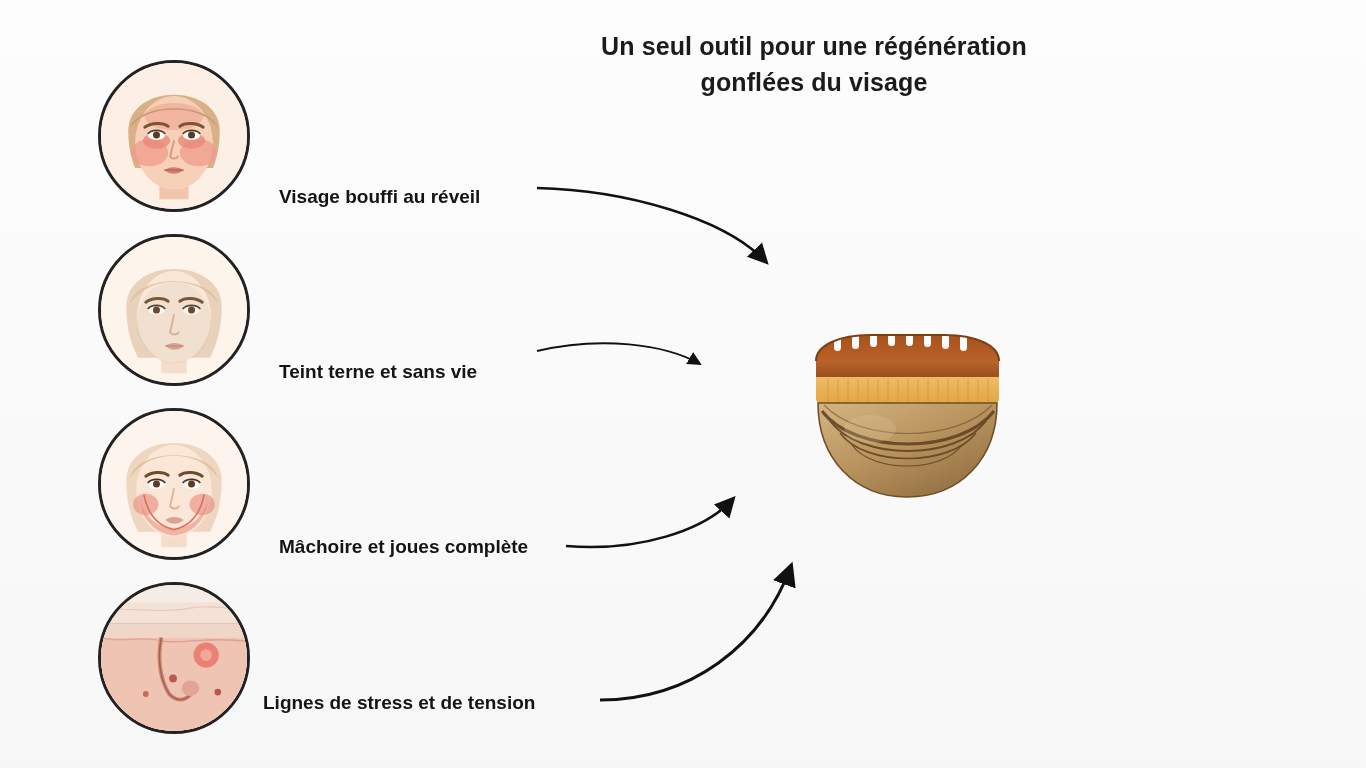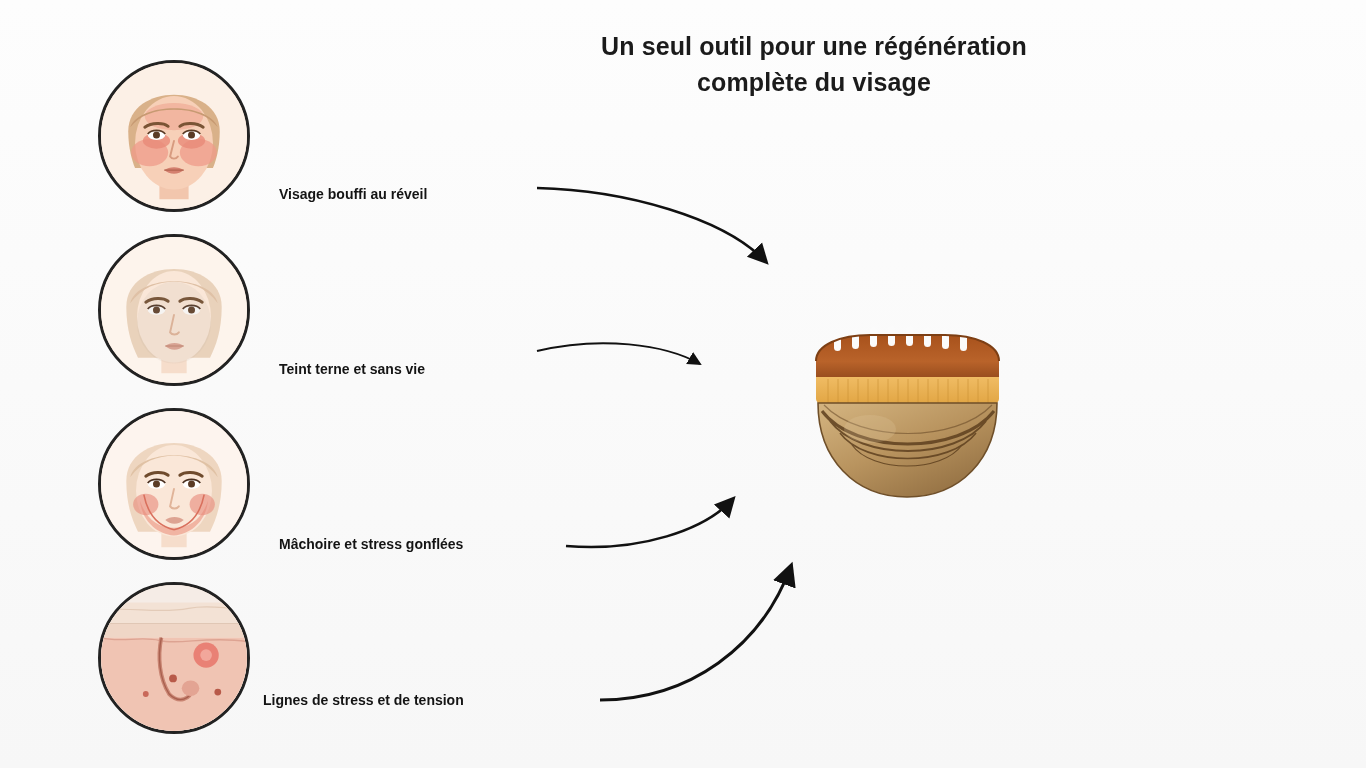--- a/index.html
+++ b/index.html
@@ -46,21 +46,21 @@
     border: 3px solid #222;
     overflow: hidden;
     background: #f6e3d6;
     box-sizing: border-box;
   }
   .circle svg { display: block; width: 100%; height: 100%; }
 
   
   .label {
     position: absolute;
-    font-size: 14px;
+    font-size: 19px;
     font-weight: bold;
     color: #141414;
     white-space: nowrap;
   }
 
   
   .arrows {
     position: absolute;
     left: 0; top: 0;
     width: 1366px; height: 768px;
@@ -77,21 +77,21 @@
   }
   .product svg { display:block; width:100%; height:100%; }
 </style>
 </head>
 <body>
 
 <div class="canvas">
 
   <div class="title">
     <span>Un seul outil pour une régénération</span>
-    <span class="line2">complète du visage</span>
+    <span class="line2">gonflées du visage</span>
   </div>
 
   <div class="circle" style="left:98px; top:60px;">
     <svg viewBox="0 0 150 150">
       <rect x="0" y="0" width="150" height="150" fill="#fcf0e6"></rect>
 
       <path d="M28 70 C28 20 122 20 122 70 C122 88 118 100 115 108 L35 108 C32 100 28 88 28 70 Z" fill="#d9b189"></path>
 
       <path d="M60 120 L60 140 L90 140 L90 120 Z" fill="#f2c6ad"></path>
 
@@ -207,21 +207,21 @@
       <circle cx="74" cy="96" r="4" fill="#b85a49"></circle>
       <circle cx="120" cy="110" r="3.5" fill="#b85a49"></circle>
       <circle cx="46" cy="112" r="3" fill="#c9695a"></circle>
 
       <path d="M0 26 C30 22 60 30 90 24 C115 19 135 27 150 23" stroke="#e3cbb8" stroke-width="1.2" fill="none"></path>
     </svg>
   </div>
 
   <div class="label" style="left:279px; top:186px;">Visage bouffi au réveil</div>
   <div class="label" style="left:279px; top:361px;">Teint terne et sans vie</div>
-  <div class="label" style="left:279px; top:536px;">Mâchoire et stress gonflées</div>
+  <div class="label" style="left:279px; top:536px;">Mâchoire et joues complète</div>
   <div class="label" style="left:263px; top:692px;">Lignes de stress et de tension</div>
 
   <svg class="arrows" viewBox="0 0 1366 768">
     <defs>
       <marker id="arrowhead" markerWidth="9" markerHeight="9" refX="6.5" refY="4.5" orient="auto">
         <path d="M0,0.5 L8,4.5 L0,8.5 Z" fill="#111"></path>
       </marker>
       <marker id="arrowheadsm" markerWidth="8" markerHeight="8" refX="6" refY="4" orient="auto">
         <path d="M0,0.5 L7,4 L0,7.5 Z" fill="#111"></path>
       </marker>

